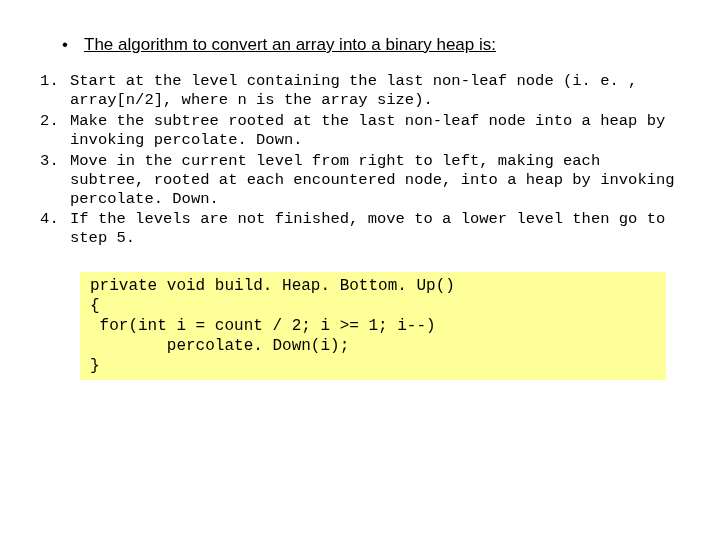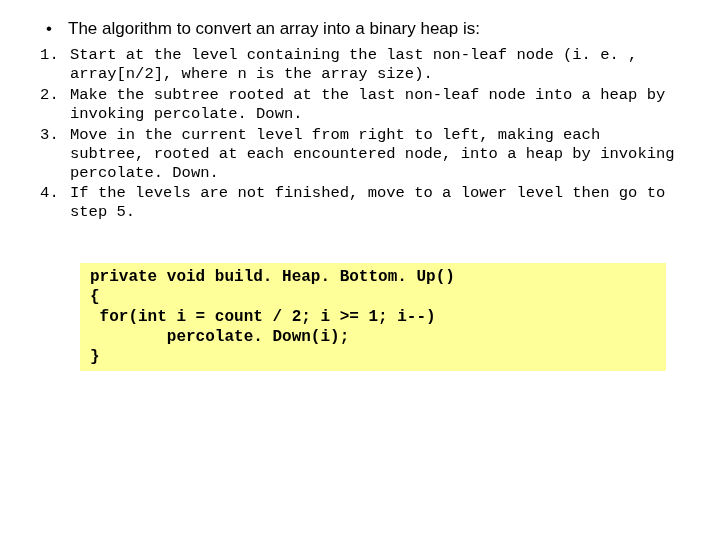--- a/index.html
+++ b/index.html
@@ -24,54 +24,55 @@
     margin-bottom: 18px;
   }
   .mono {
     font-family: "Courier New", Courier, monospace;
     font-size: 15.5px;
     line-height: 1.22;
   }
   ul.bullets {
     list-style: none;
     padding: 0;
-    margin: 0;
+    margin: 16px;
+    text-decoration: underline;
   }
   ul.bullets > li {
     position: relative;
     padding-left: 28px;
     margin-bottom: 6px;
     line-height: 1.3;
   }
   ul.bullets > li::before {
     content: "•";
     position: absolute;
     left: 6px;
     top: 0;
     font-size: 17px;
   }
   ol.steps {
-    margin: 4px 0 19px 0;
+    margin: 4px 0 2px 0;
     padding: 0 0 0 28px;
   }
   ol.steps > li {
     margin-bottom: 2px;
     padding-left: 2px;
   }
   ol.steps > li::marker {
     font-family: "Courier New", Courier, monospace;
     font-size: 15.5px;
   }
   .codebox {
     background: #ffff99;
     margin: 8px 14px 10px 40px;
     padding: 4px 22px 4px 10px;
     font-family: "Courier New", Courier, monospace;
     font-size: 16px;
-    font-weight: bold;
+    font-weight: normal;
     line-height: 1.25;
     white-space: pre;
   }
   .gap {
     height: 14px;
   }
 </style>
 </head>
 <body>
 

